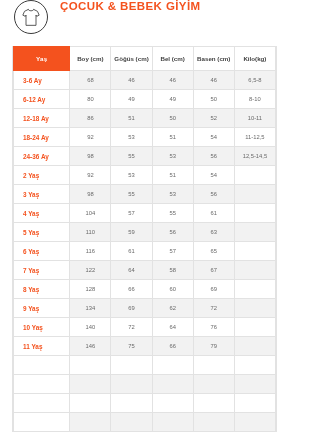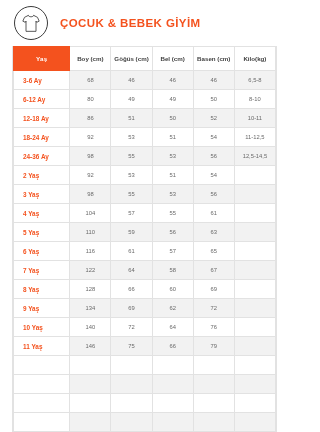--- a/index.html
+++ b/index.html
@@ -19,21 +19,20 @@
     position: relative;
     width: 289px;
     height: 432px;
     box-sizing: border-box;
     padding: 0 12px;
   }
 
   
   .header {
     display: flex;
-    align-items: center;
     height: 46px;
     padding-left: 2px;
   }
   .logo-circle {
     width: 32px;
     height: 32px;
     border: 1px solid #3b3b3b;
     border-radius: 50%;
     display: flex;
     align-items: center;

